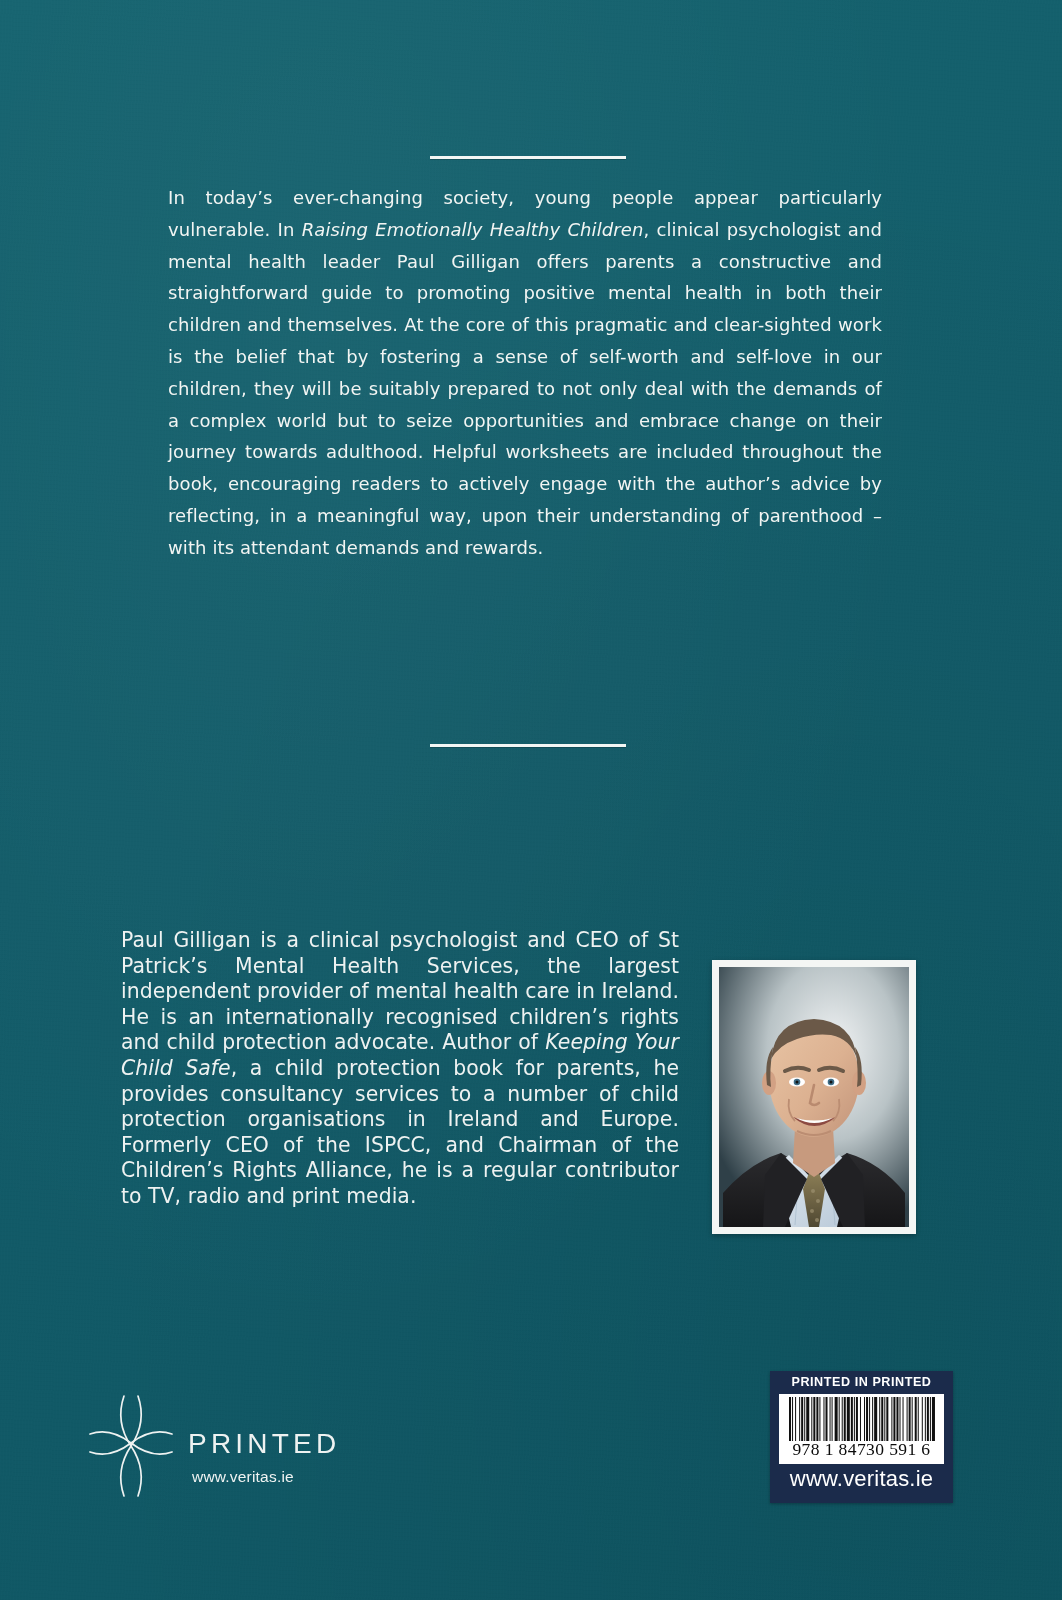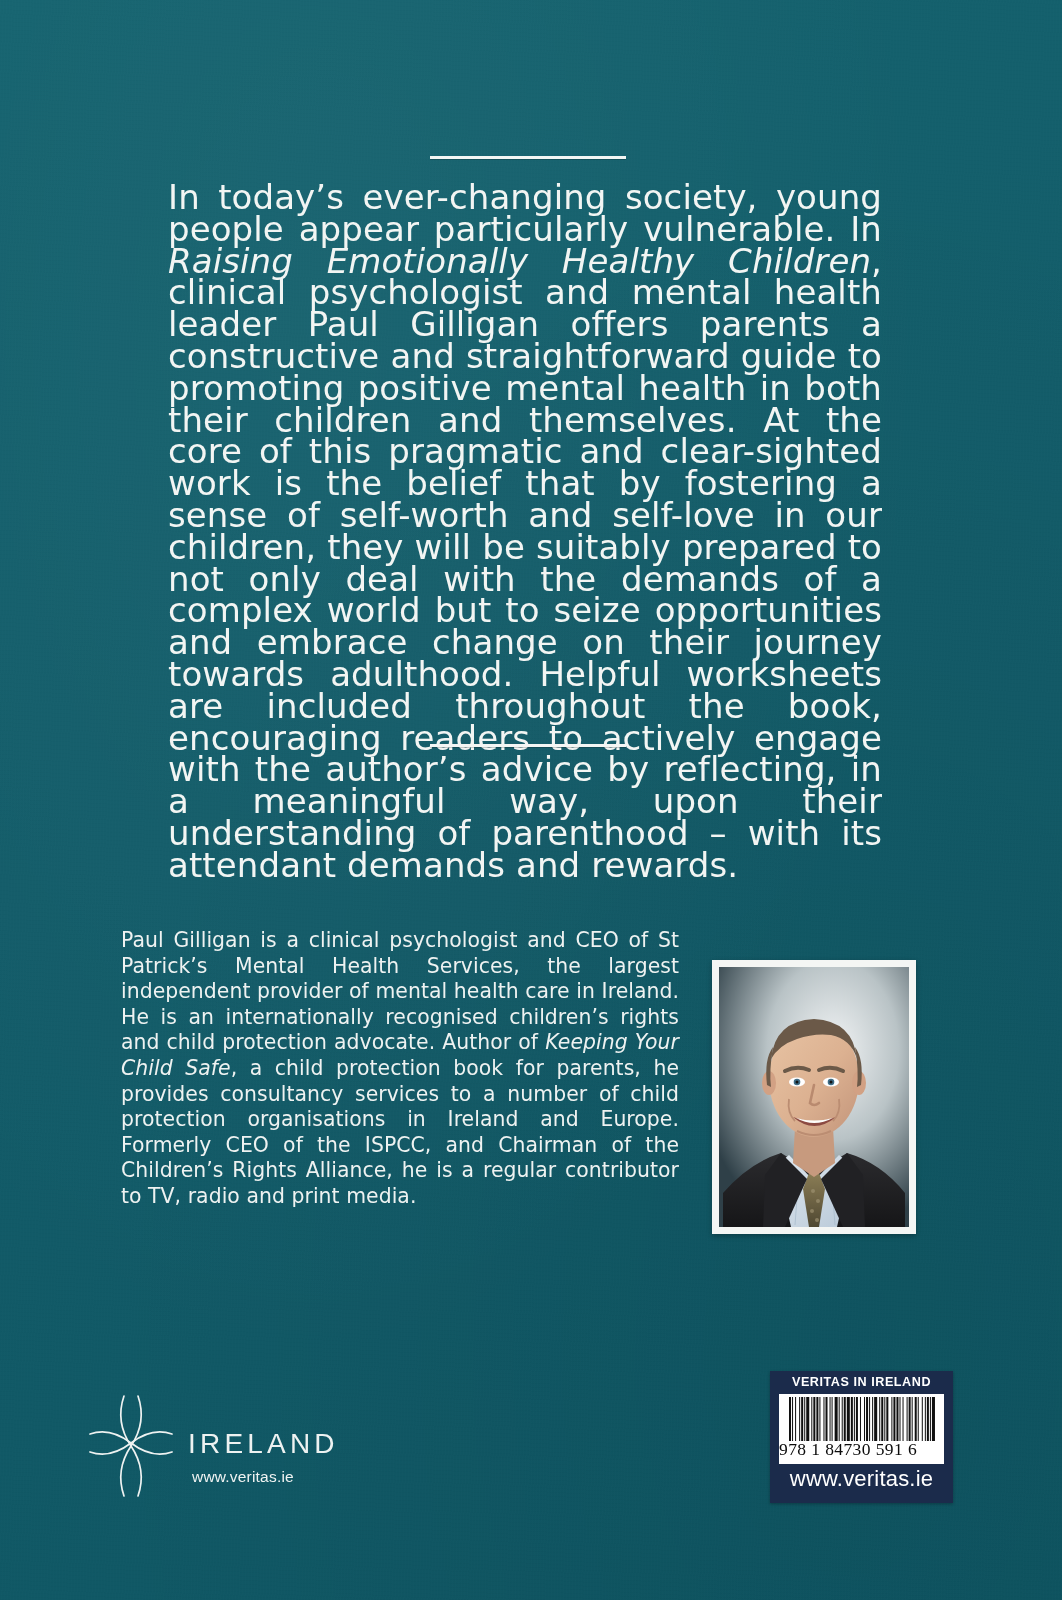--- a/index.html
+++ b/index.html
@@ -45,21 +45,21 @@
   .rule-top { top: 156px; }
   .rule-bottom { top: 744px; }
 
   
   .blurb {
     position: absolute;
     left: 168px;
     top: 182px;
     width: 714px;
     color: #f2f5f3;
-    font-size: 34px;
+    font-size: 18px;
     line-height: 31.8px;
     text-align: justify;
     text-justify: inter-word;
     letter-spacing: 0.1px;
     font-weight: 400;
   }
   .blurb em { font-style: italic; }
 
   
   .bio {
@@ -165,21 +165,21 @@
     top: 3px;
     width: 148px;
     height: 44px;
   }
   .bars svg { display: block; width: 100%; height: 100%; }
   .isbn {
     position: absolute;
     left: 0;
     top: 45px;
     width: 100%;
-    text-align: left;
+    text-align: center;
     color: #0b0b0b;
     font-size: 17.5px;
     letter-spacing: 0.4px;
     font-family: "Liberation Serif", serif;
   }
   .bc-url {
     position: absolute;
     left: 0;
     top: 95px;
     width: 100%;
@@ -300,26 +300,26 @@
         <g fill="none" stroke="#eef2f1" stroke-width="1.7" stroke-linecap="round">
 
           <path d="M 36 2 Q 27 28 43 52 Q 59 76 50 102"></path>
           <path d="M 50 2 Q 59 28 43 52 Q 27 76 36 102"></path>
 
           <path d="M 2 40 Q 22 33 43 49 Q 64 65 84 58"></path>
           <path d="M 2 58 Q 22 65 43 49 Q 64 33 84 40"></path>
         </g>
       </svg>
     </div>
-    <div class="veritas-word">IRELAND</div>
+    <div class="veritas-word">PRINTED</div>
     <div class="veritas-url">www.veritas.ie</div>
   </div>
 
   <div class="barcode-block">
-    <div class="printed-in">VERITAS IN IRELAND</div>
+    <div class="printed-in">PRINTED IN PRINTED</div>
     <div class="barcode-white">
       <div class="bars">
         <svg id="bars-svg" viewBox="0 0 148 44" preserveAspectRatio="none">
             <rect x="0.00" y="0" width="2.03" height="44" fill="#101010"></rect>
             <rect x="3.04" y="0" width="1.01" height="44" fill="#101010"></rect>
             <rect x="6.08" y="0" width="1.01" height="44" fill="#101010"></rect>
             <rect x="10.14" y="0" width="1.01" height="44" fill="#101010"></rect>
             <rect x="12.16" y="0" width="2.03" height="44" fill="#101010"></rect>
             <rect x="15.21" y="0" width="1.01" height="44" fill="#101010"></rect>
             <rect x="17.23" y="0" width="3.04" height="44" fill="#101010"></rect>

